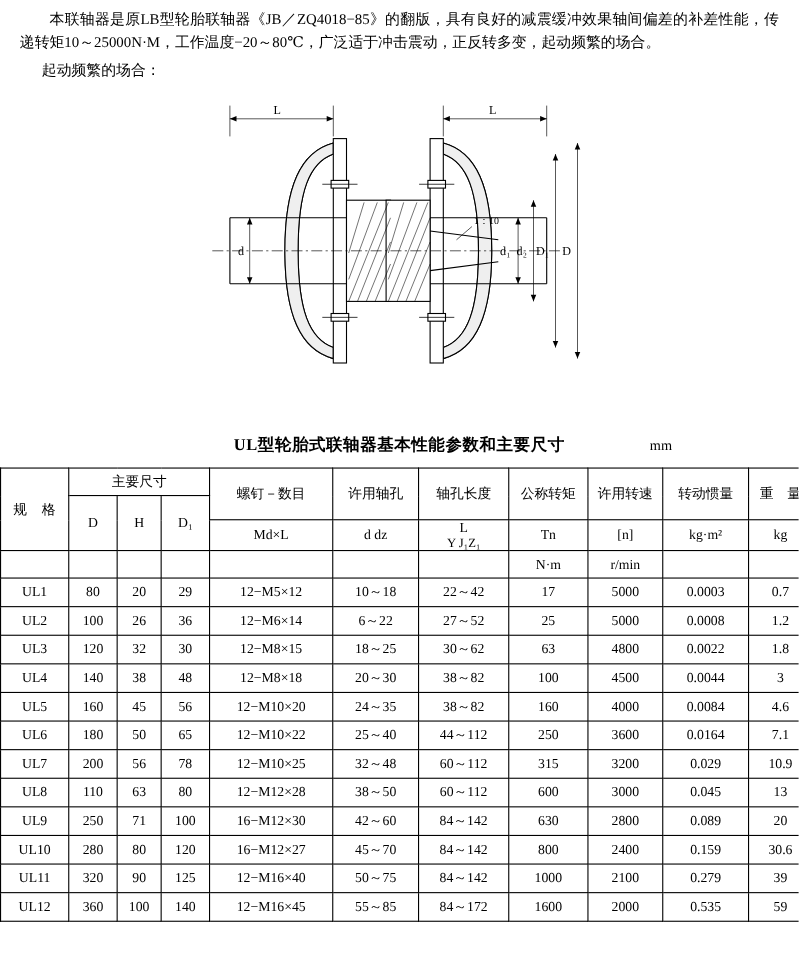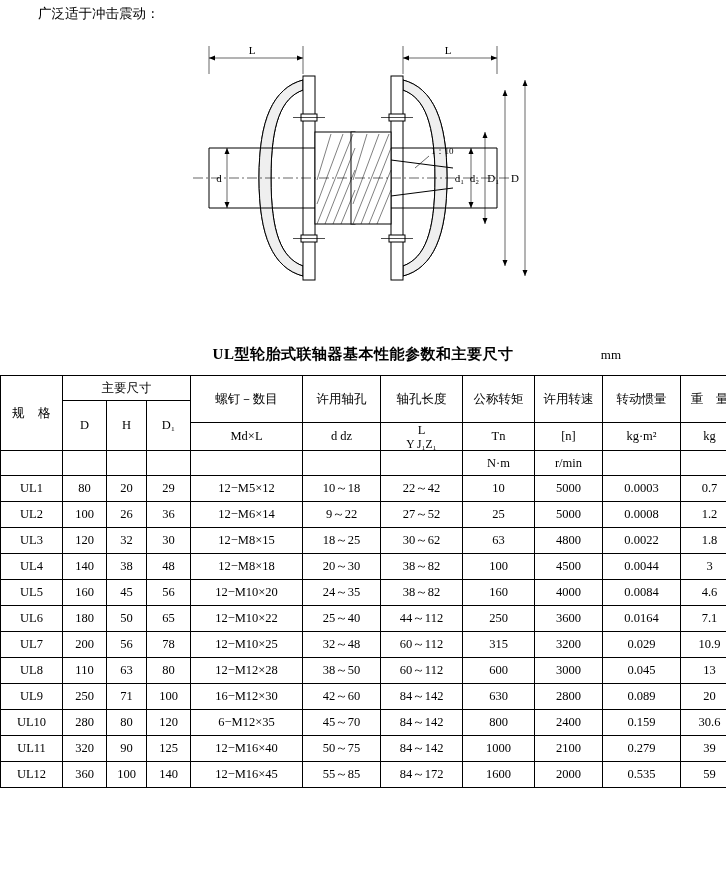--- a/index.html
+++ b/index.html
@@ -62,21 +62,21 @@
     height: 22px;
   }
   .caption-title {
     text-align: center;
     font-size: 15px;
     font-weight: bold;
     letter-spacing: 0.5px;
   }
   .caption-unit {
     position: absolute;
-    right: 105px;
+    right: 115px;
     top: 2px;
     font-size: 13px;
   }
 
   
   table.spec {
     border-collapse: collapse;
     margin: 0 auto;
     width: 690px;
     font-size: 12.5px;
@@ -111,23 +111,24 @@
   .col-inertia { width: 78px; }
   .col-weight  { width: 58px; }
   .sub-small { font-size: 11.5px; }
   .spec-name { letter-spacing: 0.5px; }
 </style>
 </head>
 <body>
 
 <div class="page">
 
+  <p class="intro">本联轴器是原LB型轮胎联轴器《JB／ZQ4018−85》的翻版，具有良好的减震缓冲效果轴间偏差的补差性能，传递转矩10～25000N·M，工作温度−20～80℃，广泛适于冲击震动，正反转多变，起动频繁的场合。</p>
 
   <div class="sub-list">
-    <div class="lead">广泛适于冲击震动：</div>
+    <div class="lead">起动频繁的场合：</div>
   </div>
 
   <div class="figure-wrap">
     <svg width="420" height="310" viewBox="0 0 420 310">
       <g stroke="#000" fill="none" stroke-width="1">
 
         <line x1="56" y1="18" x2="56" y2="46" stroke-width="0.6"></line>
         <line x1="150" y1="18" x2="150" y2="46" stroke-width="0.6"></line>
         <line x1="150" y1="18" x2="250" y2="18" stroke-width="0.6" opacity="0"></line>
         <line x1="56" y1="30" x2="150" y2="30" stroke-width="0.6"></line>
@@ -292,32 +293,32 @@
     </thead>
     <tbody>
         <tr>
           <td>UL1</td>
           <td>80</td>
           <td>20</td>
           <td>29</td>
           <td>12−M5×12</td>
           <td>10～18</td>
           <td>22～42</td>
-          <td>10</td>
+          <td>17</td>
           <td>5000</td>
           <td>0.0003</td>
           <td>0.7</td>
         </tr>
         <tr>
           <td>UL2</td>
           <td>100</td>
           <td>26</td>
           <td>36</td>
           <td>12−M6×14</td>
-          <td>9～22</td>
+          <td>6～22</td>
           <td>27～52</td>
           <td>25</td>
           <td>5000</td>
           <td>0.0008</td>
           <td>1.2</td>
         </tr>
         <tr>
           <td>UL3</td>
           <td>120</td>
           <td>32</td>
@@ -406,21 +407,21 @@
           <td>630</td>
           <td>2800</td>
           <td>0.089</td>
           <td>20</td>
         </tr>
         <tr>
           <td>UL10</td>
           <td>280</td>
           <td>80</td>
           <td>120</td>
-          <td>6−M12×35</td>
+          <td>16−M12×27</td>
           <td>45～70</td>
           <td>84～142</td>
           <td>800</td>
           <td>2400</td>
           <td>0.159</td>
           <td>30.6</td>
         </tr>
         <tr>
           <td>UL11</td>
           <td>320</td>

